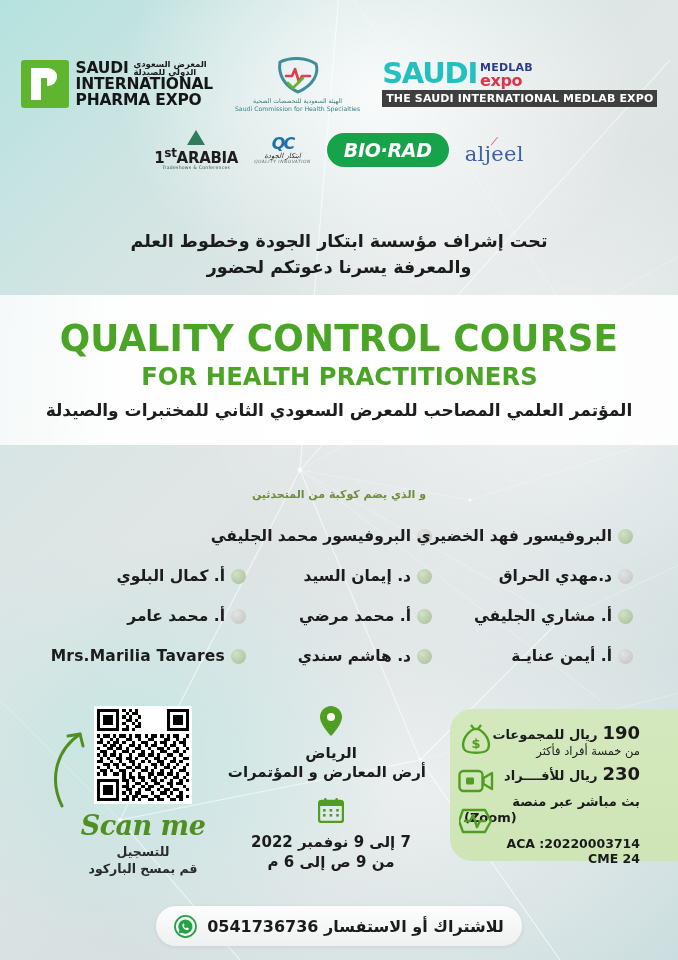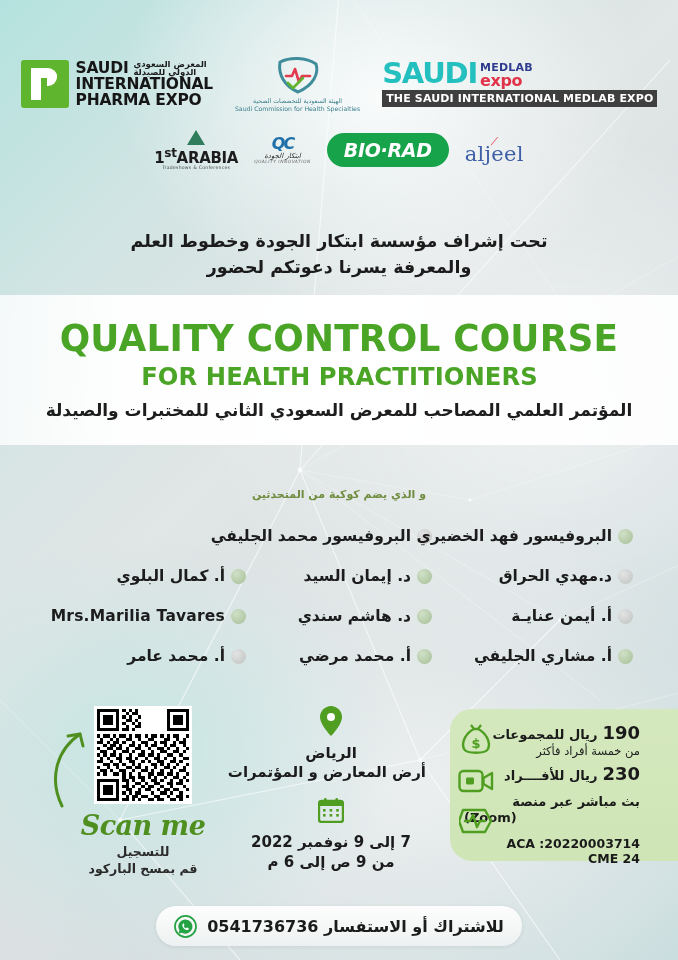--- a/index.html
+++ b/index.html
@@ -343,45 +343,45 @@
         <span class="sp-name">أ. كمال البلوي</span>
       </div>
       <div class="sp-cell col-r">
         <span class="dot gray"></span>
         <span class="sp-name">د.مهدي الحراق</span>
       </div>
     </div>
 
     <div class="sp-row">
       <div class="sp-cell col-l">
+        <span class="dot gray"></span>
+        <span class="sp-name">أ. محمد عامر</span>
+      </div>
+      <div class="sp-cell col-m">
+        <span class="dot"></span>
+        <span class="sp-name">أ. محمد مرضي</span>
+      </div>
+      <div class="sp-cell col-r">
+        <span class="dot"></span>
+        <span class="sp-name">أ. مشاري الجليفي</span>
+      </div>
+    </div>
+
+    <div class="sp-row">
+      <div class="sp-cell col-l">
         <span class="dot"></span>
         <span class="sp-name ltr">Mrs.Marilia Tavares</span>
       </div>
       <div class="sp-cell col-m">
         <span class="dot"></span>
         <span class="sp-name">د. هاشم سندي</span>
       </div>
       <div class="sp-cell col-r">
         <span class="dot gray"></span>
         <span class="sp-name">أ. أيمن عنايـة</span>
-      </div>
-    </div>
-
-    <div class="sp-row">
-      <div class="sp-cell col-l">
-        <span class="dot gray"></span>
-        <span class="sp-name">أ. محمد عامر</span>
-      </div>
-      <div class="sp-cell col-m">
-        <span class="dot"></span>
-        <span class="sp-name">أ. محمد مرضي</span>
-      </div>
-      <div class="sp-cell col-r">
-        <span class="dot"></span>
-        <span class="sp-name">أ. مشاري الجليفي</span>
       </div>
     </div>
 
   </div>
 
   <div id="qr-block">
     <svg id="arrow" viewBox="0 0 46 86">
       <path d="M12 82 C0 58, 4 28, 30 10" fill="none" stroke="#4f8f1f" stroke-width="3" stroke-linecap="round"></path>
       <path d="M30 10 l-12 2 M30 10 l3 12" fill="none" stroke="#4f8f1f" stroke-width="3" stroke-linecap="round"></path>
     </svg>

